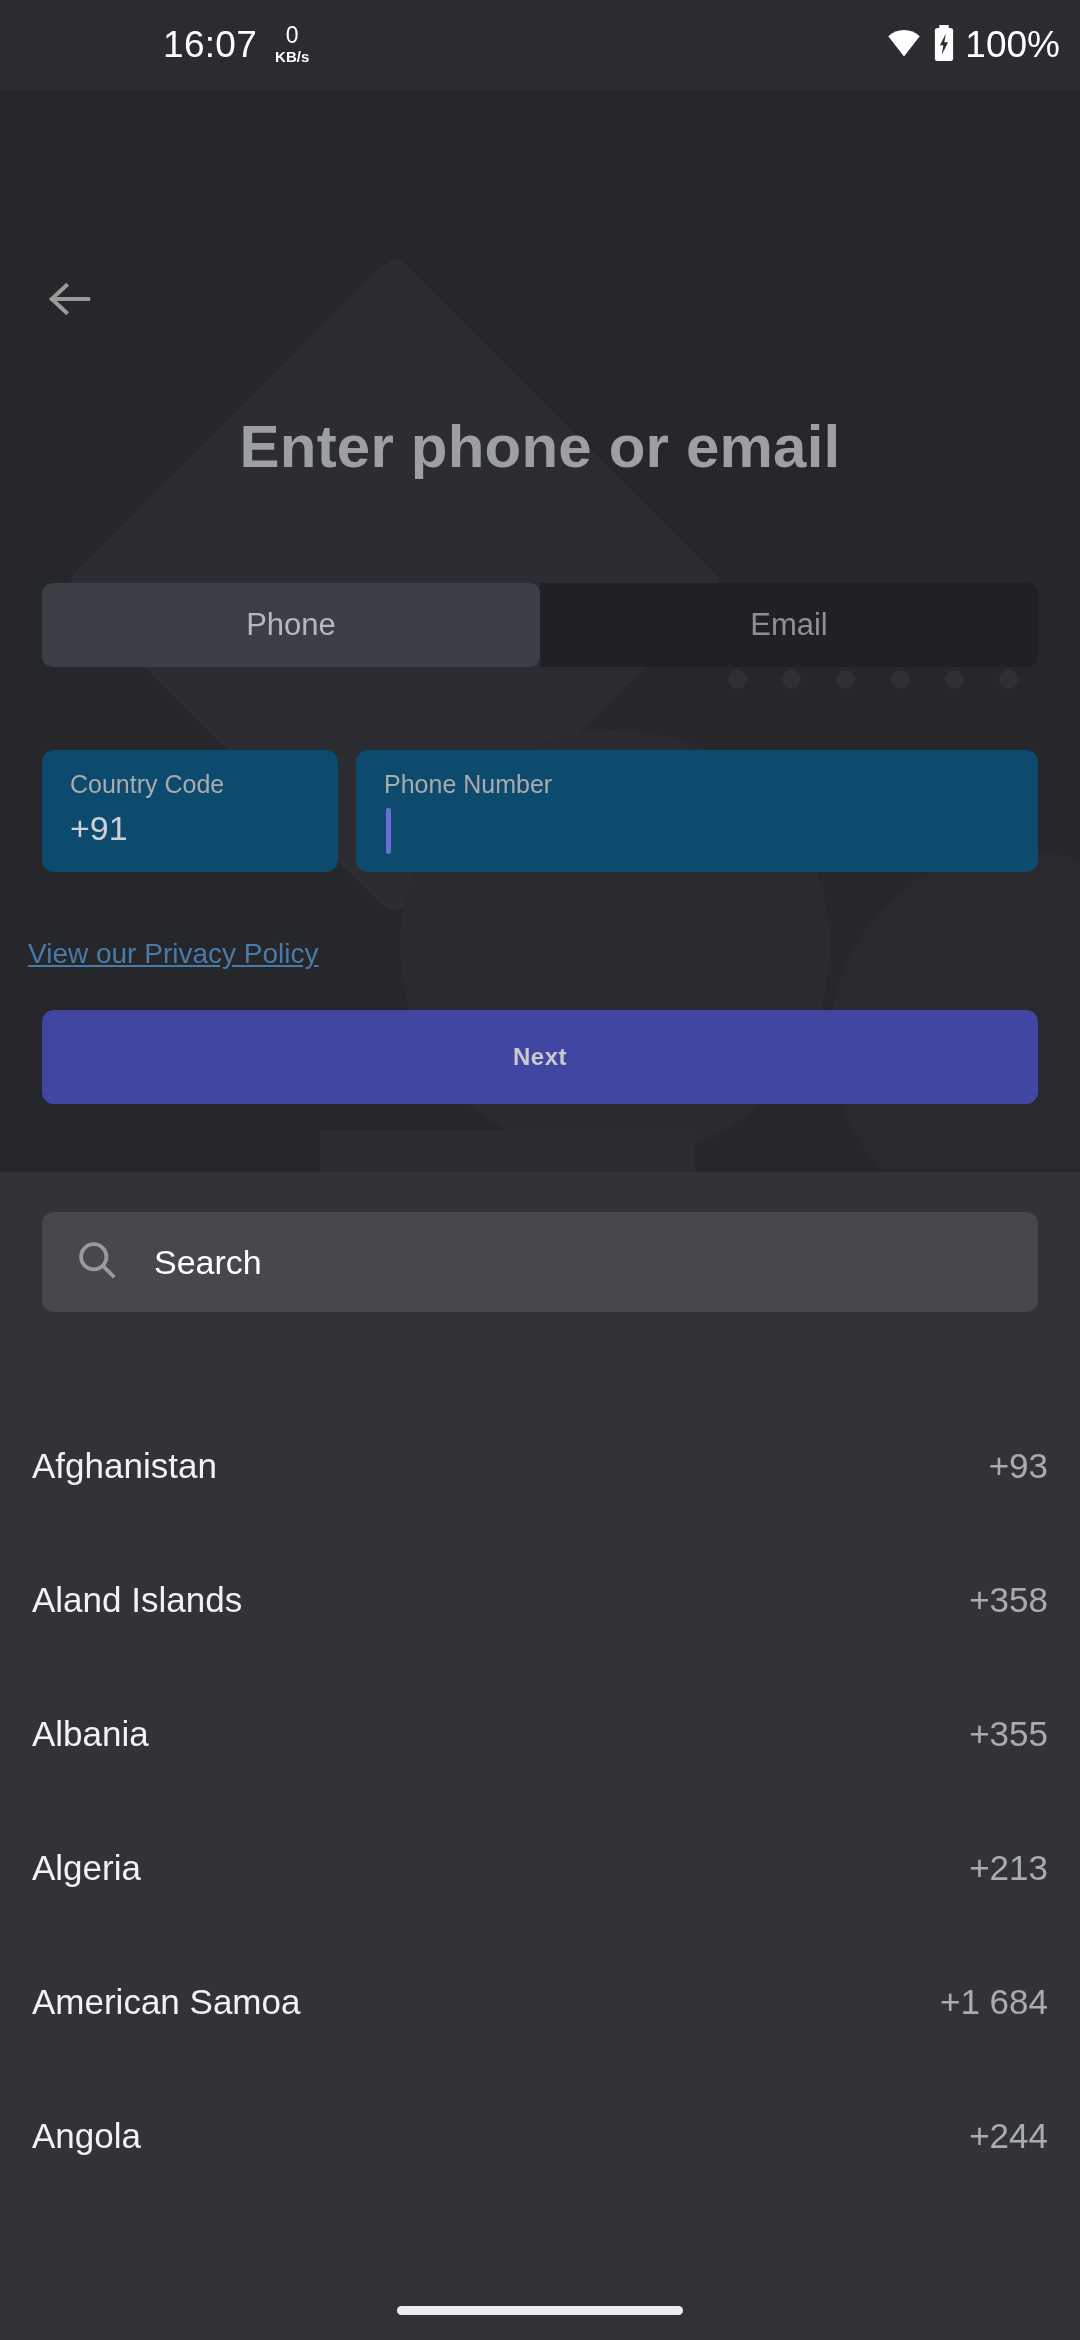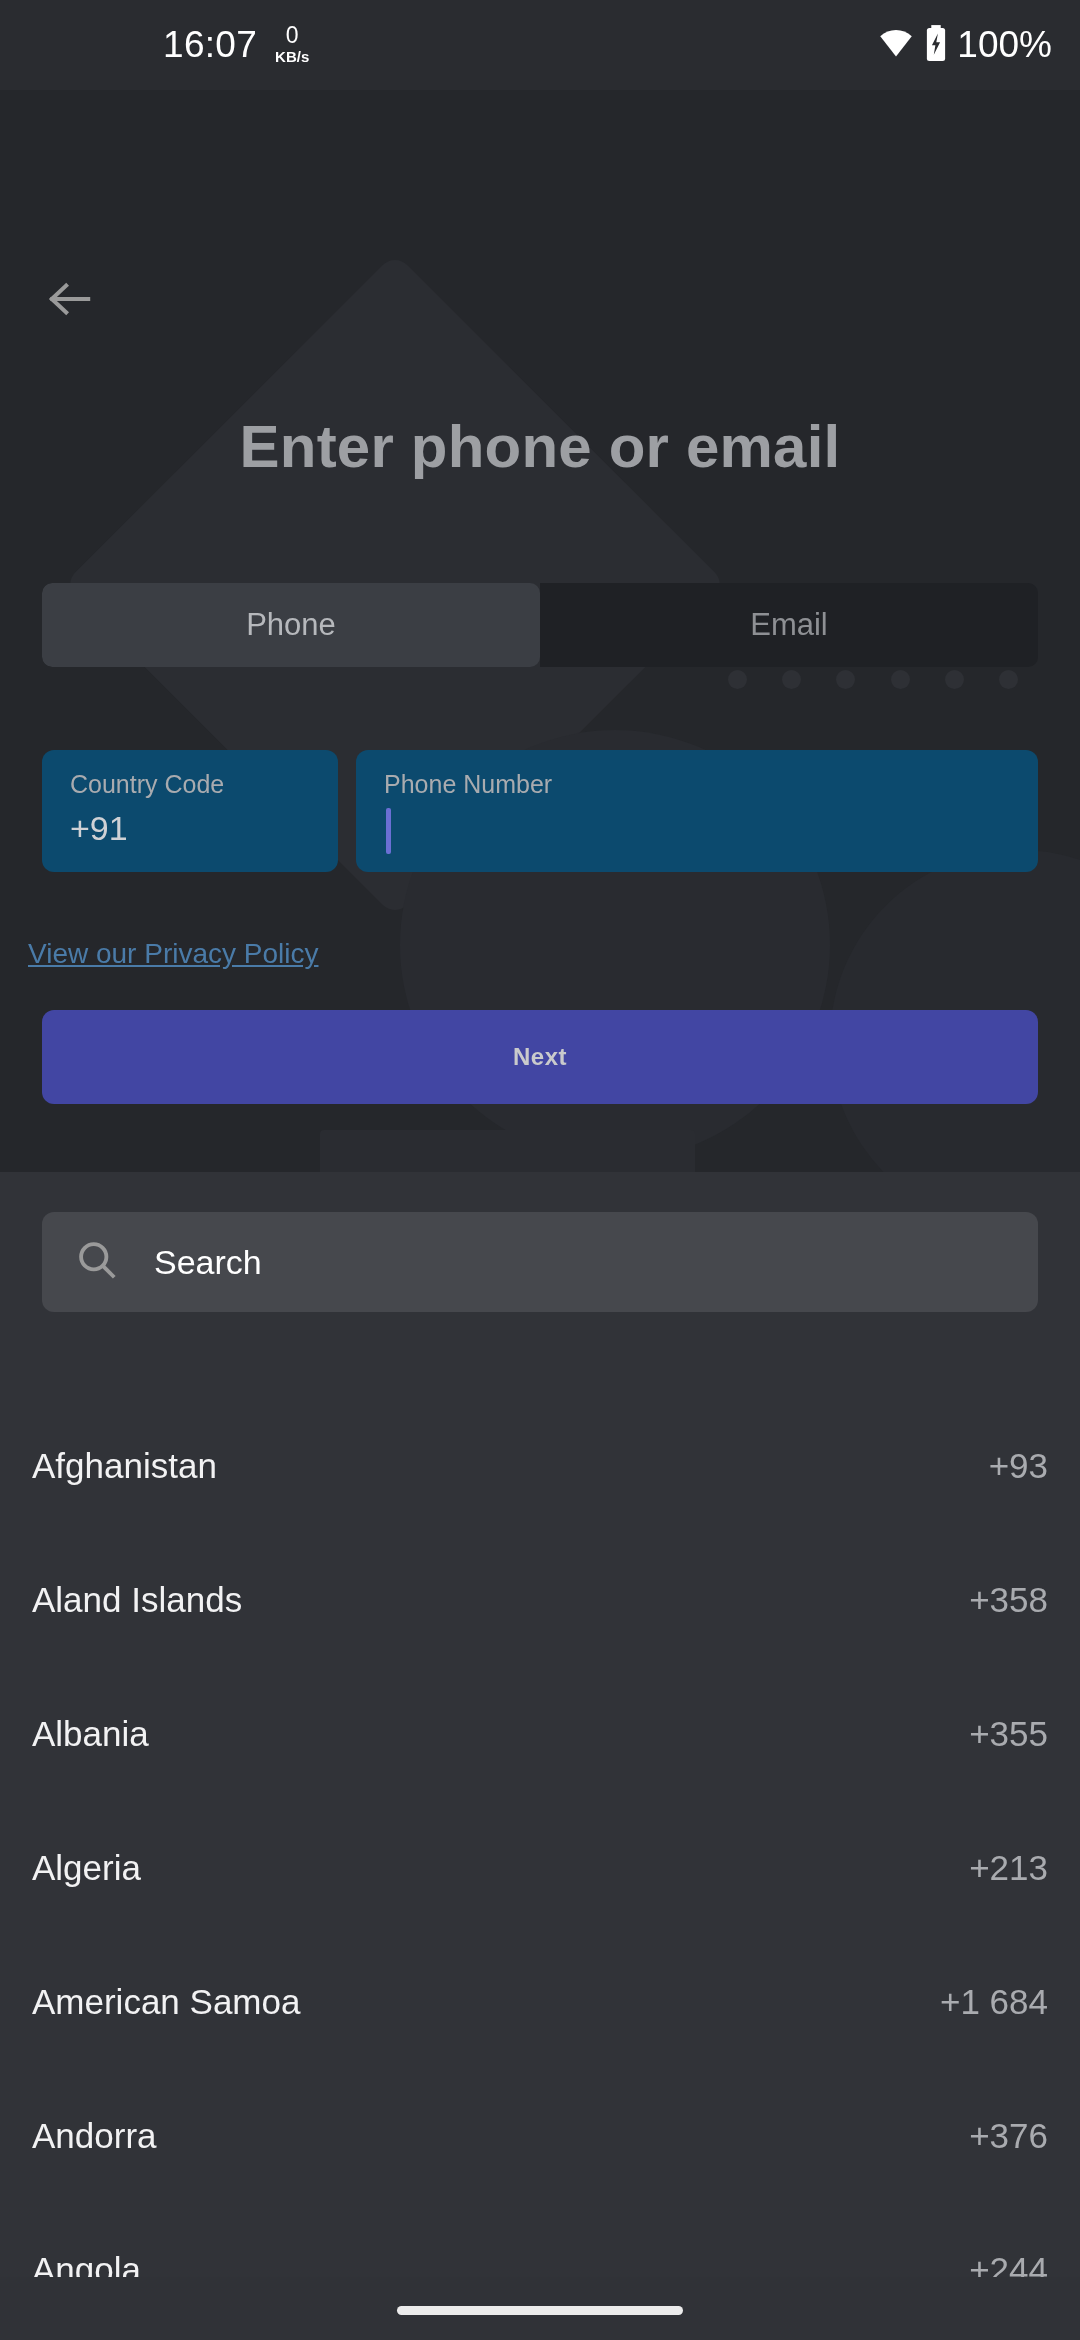--- a/index.html
+++ b/index.html
@@ -15,21 +15,21 @@
   .statusbar{
     position:absolute; left:0; top:0; width:1080px; height:90px;
     background:#2a2c30; color:#ffffff;
     display:flex; align-items:center;
   }
   .sb-left{ position:absolute; left:163px; top:0; height:90px; display:flex; align-items:center; gap:18px; }
   .sb-clock{ font-size:37px; font-weight:400; letter-spacing:.3px; }
   .sb-net{ display:flex; flex-direction:column; align-items:center; line-height:1; margin-top:-2px; }
   .sb-net-val{ font-size:23px; font-weight:500; }
   .sb-net-unit{ font-size:15px; font-weight:700; margin-top:2px; }
-  .sb-right{ position:absolute; right:28px; top:0; height:90px; display:flex; align-items:center; gap:10px; }
+  .sb-right{ position:absolute; right:20px; top:0; height:90px; display:flex; align-items:center; gap:10px; }
   .sb-batt-pct{ font-size:37px; font-weight:400; }
 
   
   .form-area{
     position:absolute; left:0; top:90px; width:1080px; height:1082px;
     background:#25272b; overflow:hidden;
   }
   
   .wm{ position:absolute; pointer-events:none; }
   .wm-diamond{
@@ -242,24 +242,20 @@
       </div>
       <div class="country-row">
         <span class="country-name">Algeria</span>
         <span class="country-code">+213</span>
       </div>
       <div class="country-row">
         <span class="country-name">American Samoa</span>
         <span class="country-code">+1 684</span>
       </div>
       <div class="country-row">
-        <span class="country-name">Andorra</span>
-        <span class="country-code">+376</span>
-      </div>
-      <div class="country-row">
         <span class="country-name">Angola</span>
         <span class="country-code">+244</span>
       </div>
     </div>
   </div>
 
   <div class="navbar">
     <div class="nav-pill"></div>
   </div>
 

